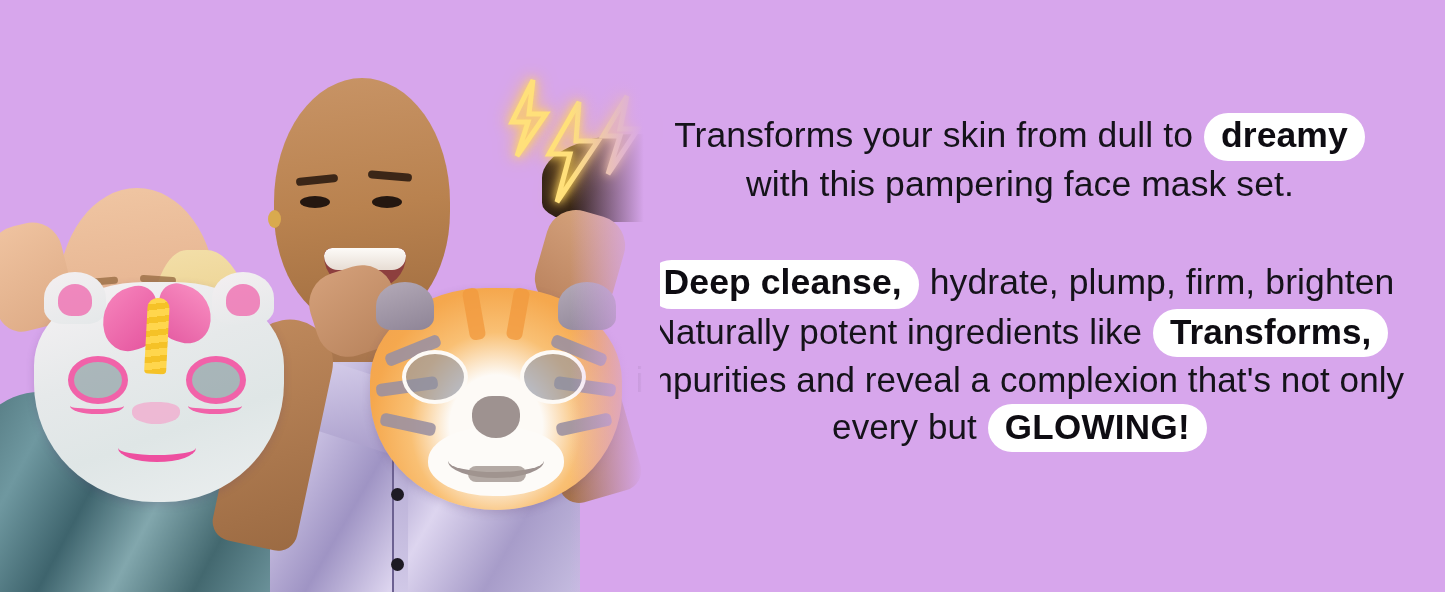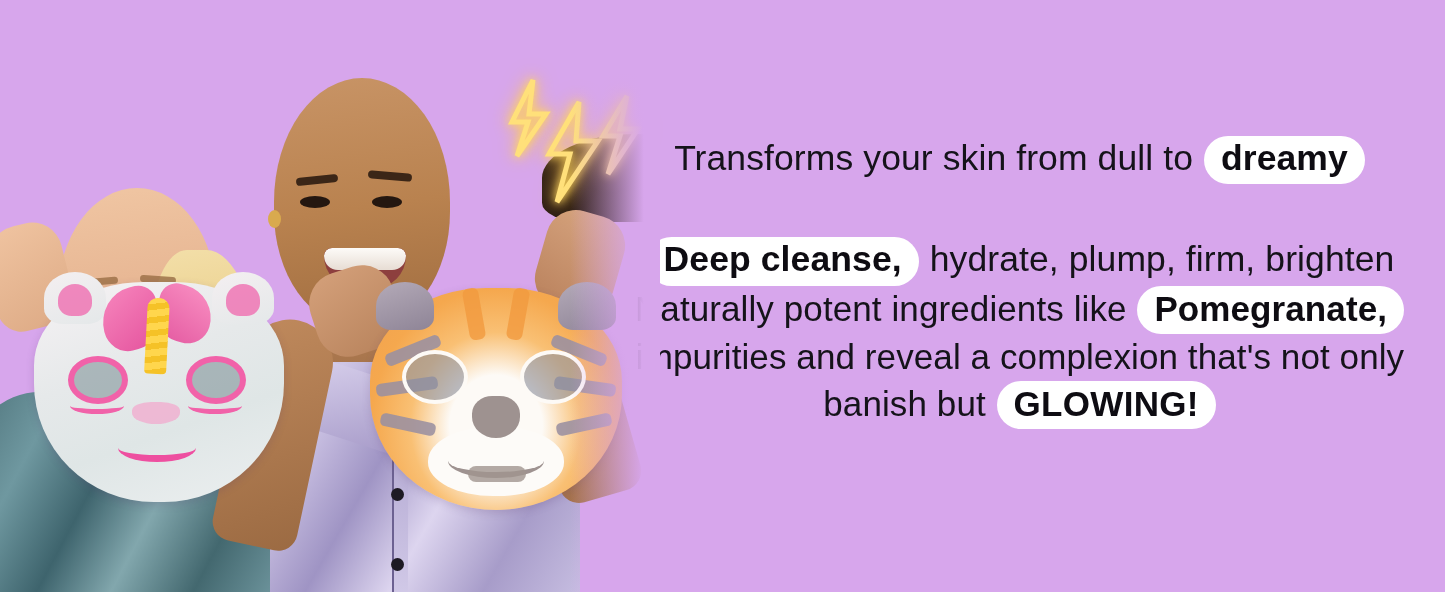--- a/index.html
+++ b/index.html
@@ -499,26 +499,27 @@
       <path class="bolt-path" d="M31 6 L10 48 L26 48 L15 82 L44 40 L27 40 Z"></path>
       <path class="bolt-path" d="M77 28 L47 80 L68 80 L55 128 L96 67 L74 67 Z"></path>
       <path class="bolt-path" d="M125 22 L101 62 L118 62 L106 100 L136 55 L118 55 Z"></path>
     </svg>
   </div>
 
   <div class="copy">
 
     <p class="para p1">
       <span class="ln"><span>Transforms your skin from dull to </span><span class="pill">dreamy</span></span>
+      <span class="ln">with this pampering face mask set.</span>
     </p>
 
     <p class="para p2">
       <span class="ln"><span class="pill">Deep cleanse,</span><span> hydrate, plump, firm, brighten</span></span>
     </p>
 
     <p class="para p3">
-      <span class="ln"><span>Naturally potent ingredients like </span><span class="pill">Pomegranate,</span></span>
+      <span class="ln"><span>Naturally potent ingredients like </span><span class="pill">Transforms,</span></span>
       <span class="ln">impurities and reveal a complexion that's not only</span>
-      <span class="ln"><span>banish but </span><span class="pill cap">GLOWING!</span></span>
+      <span class="ln"><span>every but </span><span class="pill cap">GLOWING!</span></span>
     </p>
 
   </div>
 </div>
 
 </body></html>

